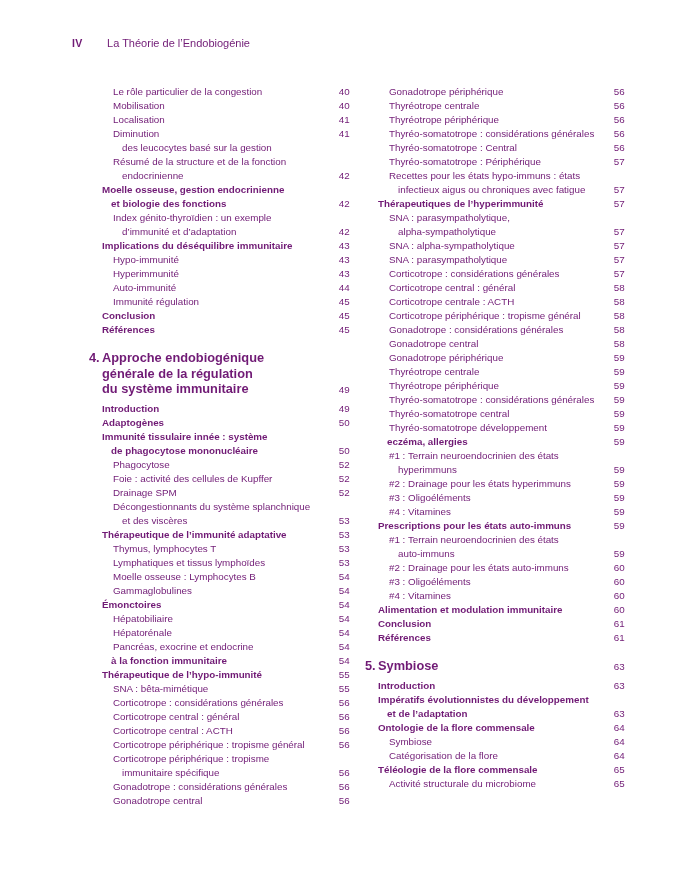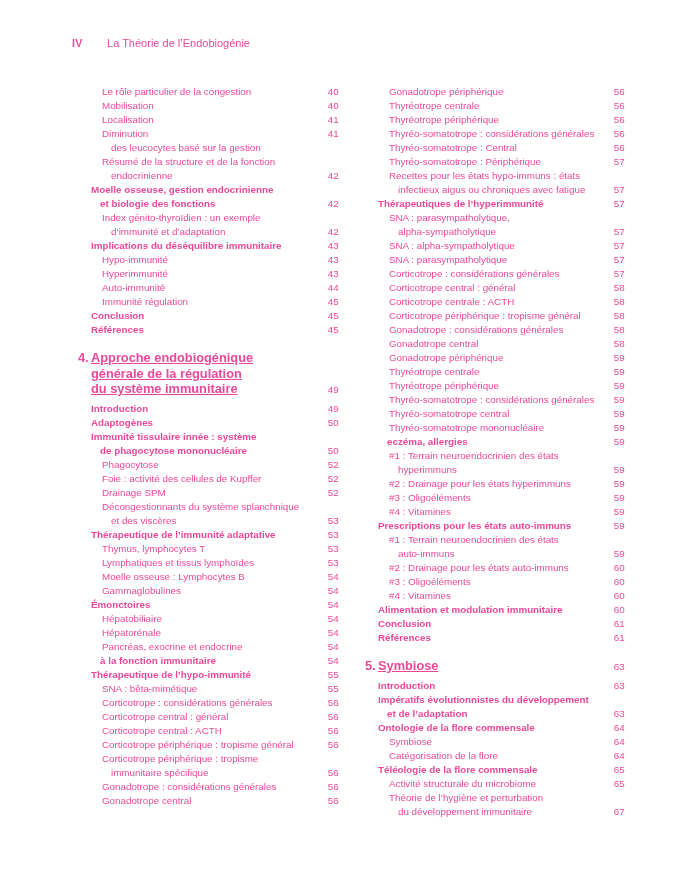--- a/index.html
+++ b/index.html
@@ -5,21 +5,21 @@
   html, body {
     margin: 0;
     padding: 0;
     background: #ffffff;
   }
   .page {
     position: relative;
     width: 700px;
     height: 895px;
     background: #ffffff;
-    color: #ec4899;
+    color: #701a75;
     font-family: "Liberation Sans", sans-serif;
     overflow: hidden;
     -webkit-font-smoothing: antialiased;
   }
 
   
   .running-head {
     position: absolute;
     top: 33px;
     left: 72px;
@@ -36,21 +36,21 @@
     margin-left: 20px;
   }
 
   
   .col {
     position: absolute;
     top: 85px;
     font-size: 9.8px;
     line-height: 14px;
   }
-  .col-left  { left: 91px;  width: 248px; }
+  .col-left  { left: 102px;  width: 248px; }
   .col-right { left: 378px; width: 247px; }
 
   .row {
     display: flex;
     align-items: baseline;
     white-space: nowrap;
   }
   .row .txt {
     flex: 1 1 auto;
     overflow: visible;
@@ -80,21 +80,21 @@
     font-size: 12.8px;
     line-height: 15.6px;
     font-weight: bold;
   }
   .chapter .num {
     position: absolute;
     left: -13px;
     font-weight: bold;
     font-size: 12.8px;
   }
-  .chapter .txt { font-weight: bold; text-decoration: underline; }
+  .chapter .txt { font-weight: bold; }
   .chapter .pg {
     font-weight: normal;
     font-size: 9.8px;
     width: 20px;
     position: relative;
     top: -0.5px;
   }
 </style>
 </head>
 <body>
@@ -527,21 +527,21 @@
         </div>
       </div>
       <div class="entry">
         <div class="row">
           <span class="txt lvl2">Thyréo-somatotrope central</span>
           <span class="pg">59</span>
         </div>
       </div>
       <div class="entry">
         <div class="row">
-          <span class="txt lvl2">Thyréo-somatotrope mononucléaire</span>
+          <span class="txt lvl2">Thyréo-somatotrope développement</span>
           <span class="pg">59</span>
         </div>
       </div>
       <div class="entry bold">
         <div class="row">
           <span class="txt lvl1 cont">eczéma, allergies</span>
           <span class="pg">59</span>
         </div>
       </div>
       <div class="entry">
@@ -670,25 +670,15 @@
           <span class="txt lvl1">Téléologie de la flore commensale</span>
           <span class="pg">65</span>
         </div>
       </div>
       <div class="entry">
         <div class="row">
           <span class="txt lvl2">Activité structurale du microbiome</span>
           <span class="pg">65</span>
         </div>
       </div>
-      <div class="entry">
-        <div class="row">
-          <span class="txt lvl2">Théorie de l’hygiène et perturbation</span>
-          <span class="pg"></span>
-        </div>
-        <div class="row">
-          <span class="txt lvl2 cont">du développement immunitaire</span>
-          <span class="pg">67</span>
-        </div>
-      </div>
     </div>
 
 </div>
 
 </body></html>

